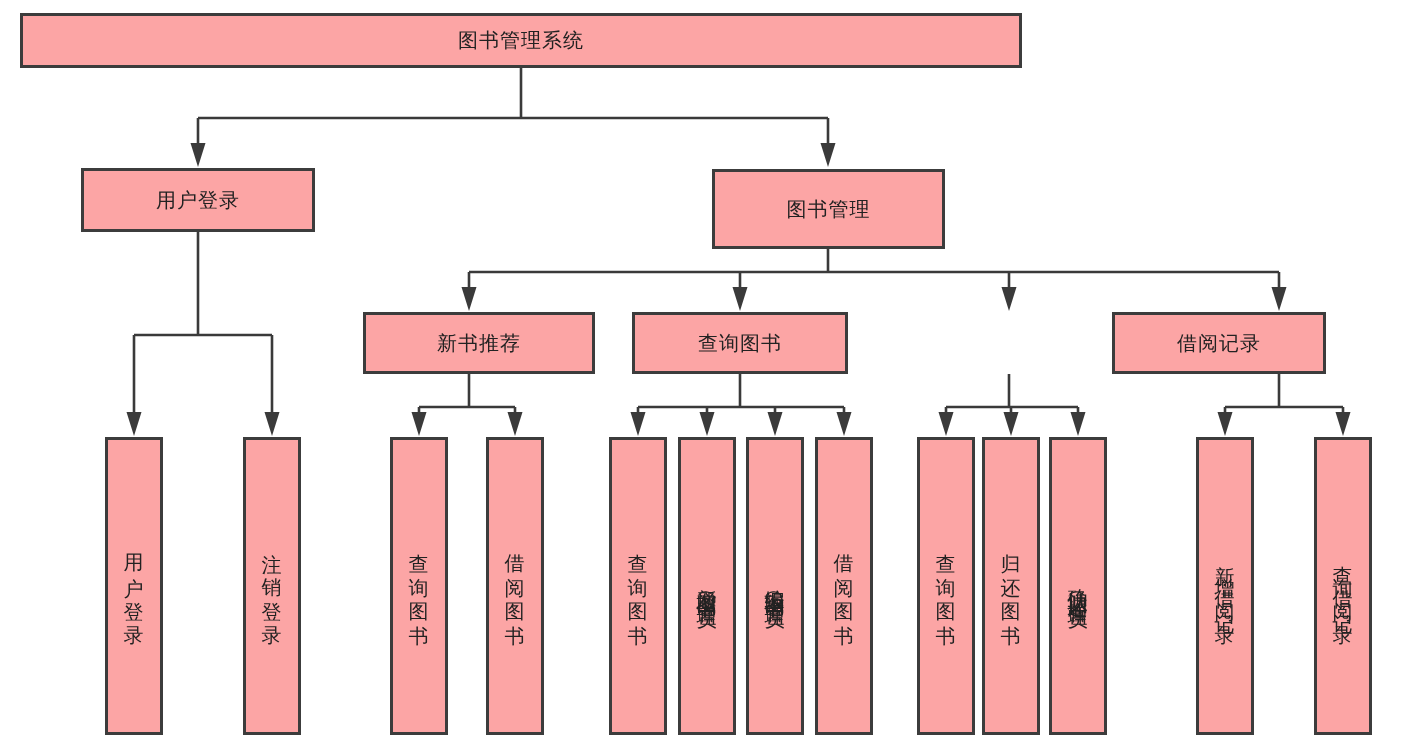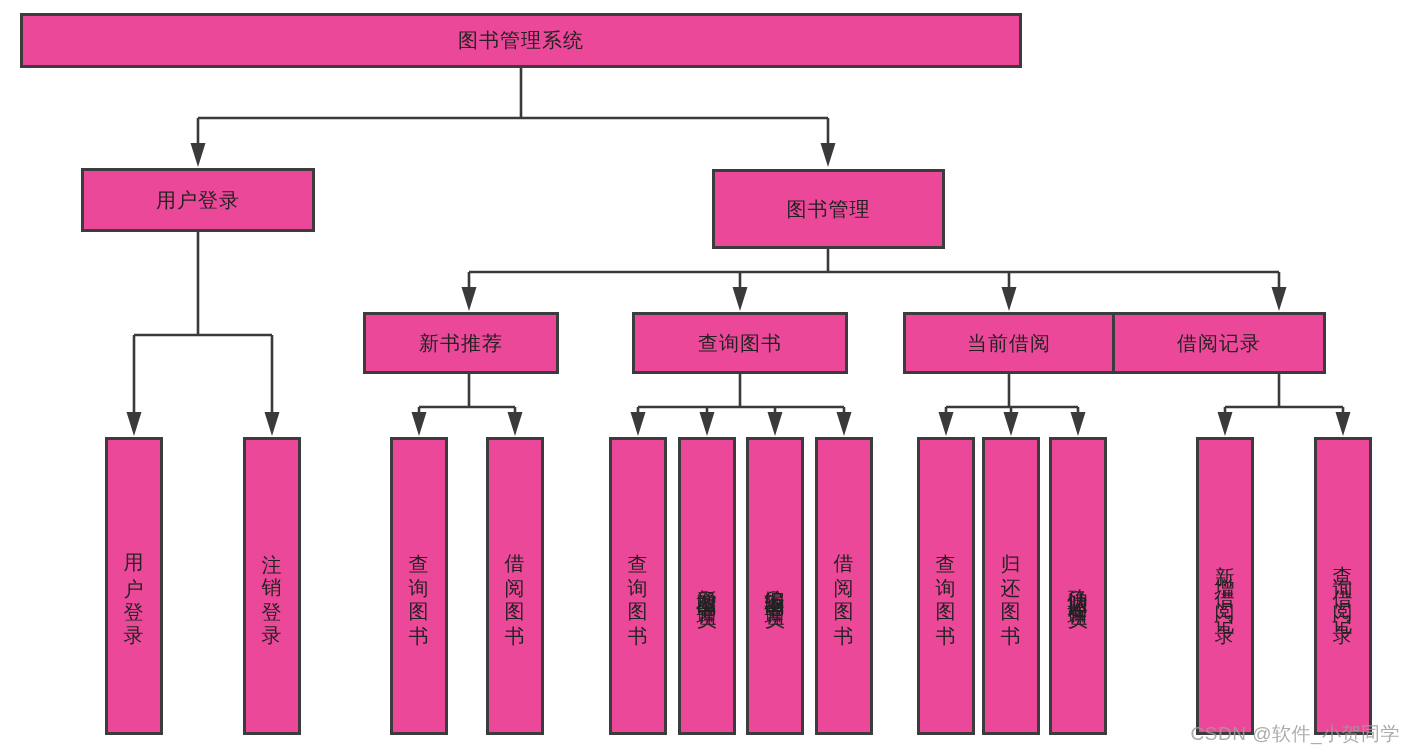--- a/index.html
+++ b/index.html
@@ -8,21 +8,21 @@
     width:1405px;height:747px;
     background:#ffffff;
     font-family:"Liberation Sans","DejaVu Sans",sans-serif;
     overflow:hidden;
   }
   .wires{position:absolute;left:0;top:0;width:1405px;height:747px;}
   .node{
     position:absolute;
     box-sizing:border-box;
     border:3px solid #3c3c3c;
-    background:#ec4899;
+    background:#fca5a5;
     display:flex;align-items:center;justify-content:center;
     color:#222222;
     font-size:20px;
     letter-spacing:1px;
     white-space:nowrap;
   }
   .leaf{
     writing-mode:vertical-rl;
     text-orientation:mixed;
     white-space:normal;
@@ -101,37 +101,35 @@
       <polygon points="1217.5,412 1232.5,412 1225,436" fill="#3a3a3a"></polygon>
       <line x1="1343" y1="407" x2="1343" y2="416" stroke="#3a3a3a" stroke-width="2.6"></line>
       <polygon points="1335.5,412 1350.5,412 1343,436" fill="#3a3a3a"></polygon>
     </svg>
 
   <div class="node" style="left:20px;top:13px;width:1002px;height:55px">图书管理系统</div>
 
   <div class="node" style="left:81px;top:168px;width:234px;height:64px">用户登录</div>
   <div class="node" style="left:712px;top:169px;width:233px;height:80px">图书管理</div>
 
-  <div class="node" style="left:363px;top:312px;width:196px;height:62px">新书推荐</div>
+  <div class="node" style="left:363px;top:312px;width:232px;height:62px">新书推荐</div>
   <div class="node" style="left:632px;top:312px;width:216px;height:62px">查询图书</div>
-  <div class="node" style="left:903px;top:312px;width:212px;height:62px">当前借阅</div>
   <div class="node" style="left:1112px;top:312px;width:214px;height:62px">借阅记录</div>
 
   <div class="node leaf sp-wide" style="left:105px;top:437px;width:58px;height:298px">用户登录</div>
   <div class="node leaf sp-wide" style="left:243px;top:437px;width:58px;height:298px">注销登录</div>
 
   <div class="node leaf sp-wide" style="left:390px;top:437px;width:58px;height:298px">查询图书</div>
   <div class="node leaf sp-wide" style="left:486px;top:437px;width:58px;height:298px">借阅图书</div>
 
   <div class="node leaf sp-wide" style="left:609px;top:437px;width:58px;height:298px">查询图书</div>
   <div class="node leaf sp-tight" style="left:678px;top:437px;width:58px;height:298px">新增图书（管理员）</div>
   <div class="node leaf sp-tight" style="left:746px;top:437px;width:58px;height:298px">编辑图书（管理员）</div>
   <div class="node leaf sp-wide" style="left:815px;top:437px;width:58px;height:298px">借阅图书</div>
 
   <div class="node leaf sp-wide" style="left:917px;top:437px;width:58px;height:298px">查询图书</div>
   <div class="node leaf sp-wide" style="left:982px;top:437px;width:58px;height:298px">归还图书</div>
   <div class="node leaf sp-tight" style="left:1049px;top:437px;width:58px;height:298px">确认归还（管理员）</div>
 
   <div class="node leaf sp-mid" style="left:1196px;top:437px;width:58px;height:298px">新增借阅记录</div>
   <div class="node leaf sp-mid" style="left:1314px;top:437px;width:58px;height:298px">查询借阅记录</div>
 
-  <div class="watermark">CSDN @软件_小贺同学</div>
 </div>
 
 </body></html>

